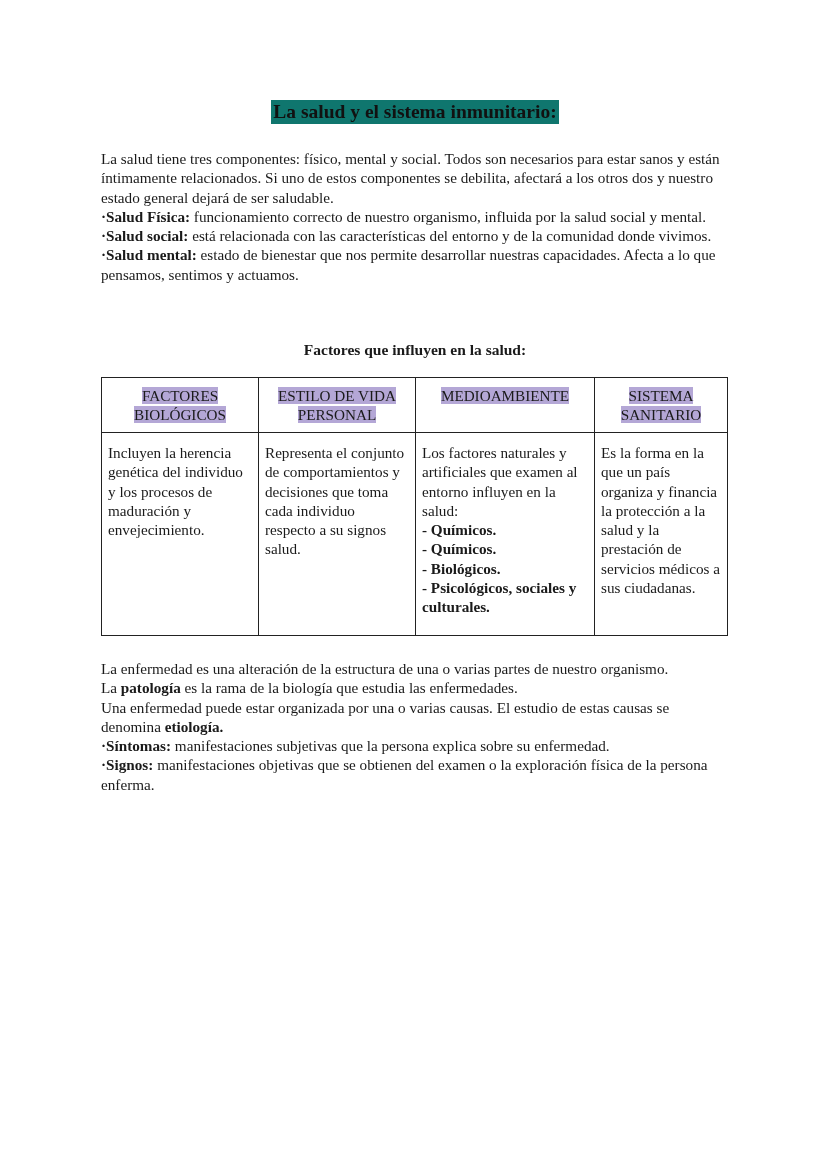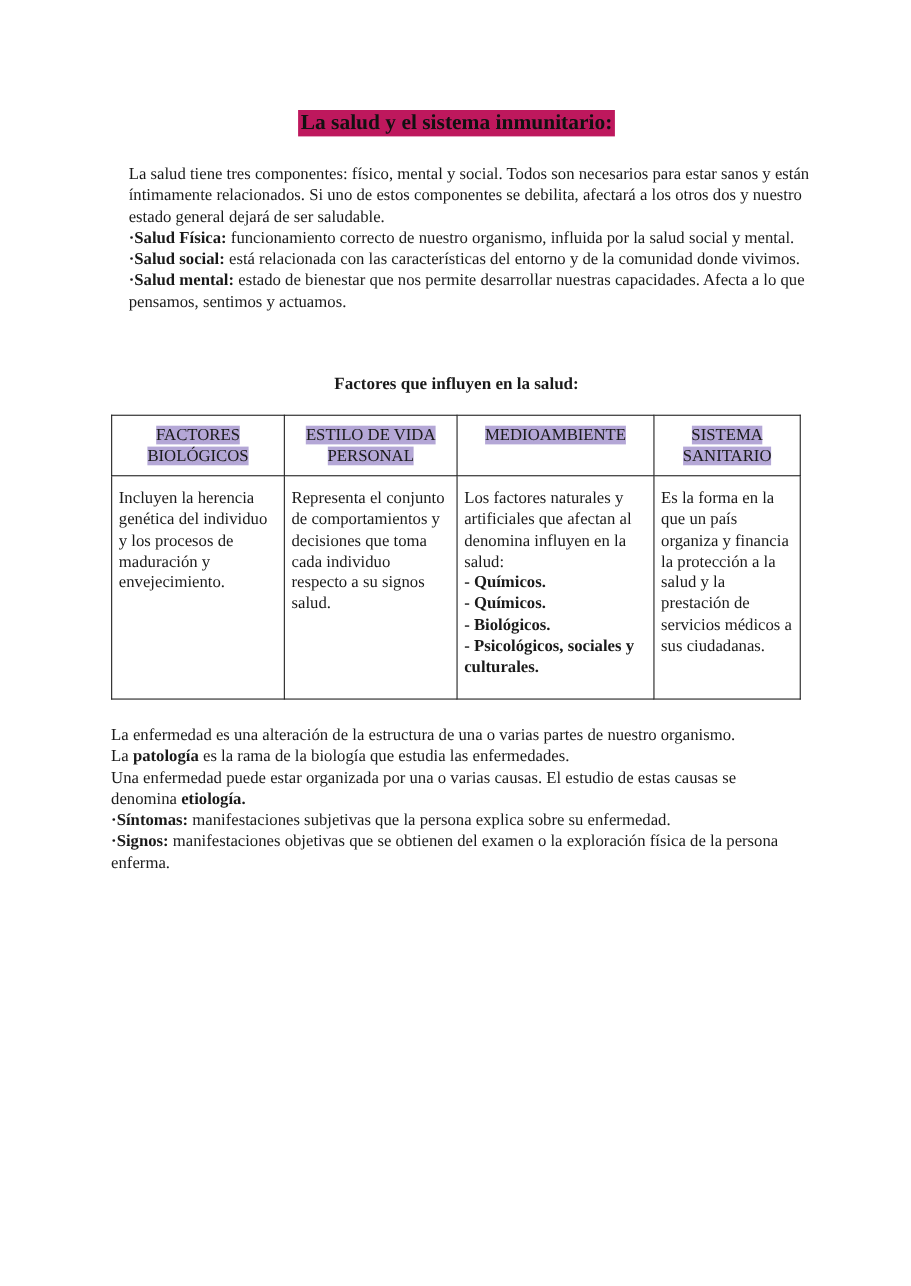--- a/index.html
+++ b/index.html
@@ -4,27 +4,27 @@
   <style>
     html, body { margin: 0; padding: 0; }
     body {
       width: 828px; height: 1169px; background: #ffffff;
       font-family: "Liberation Serif", "DejaVu Serif", serif;
       color: #1a1a1a; position: relative; overflow: hidden;
     }
     .page { position: absolute; left: 101px; top: 0; width: 630px; }
     .title-wrap { position: absolute; top: 100px; left: 0; width: 628px; text-align: center; }
     .title {
-      display: inline-block; background: #be185d; font-weight: bold;
+      display: inline-block; background: #0f766e; font-weight: bold;
       font-size: 19.5px; line-height: 24px; padding: 0 2px; color: #111;
     }
     .p {
       font-size: 15.2px; line-height: 19.3px; margin: 0;
     }
-    .intro { position: absolute; top: 149px; left: 16px; width: 630px; }
+    .intro { position: absolute; top: 149px; left: 0; width: 630px; }
     .subtitle {
       position: absolute; top: 341px; left: 0; width: 628px; text-align: center;
       font-weight: bold; font-size: 15.5px;
     }
     table.factors {
       position: absolute; top: 377px; left: 0; width: 626px;
       border-collapse: collapse; table-layout: fixed;
     }
     table.factors td, table.factors th {
       border: 1.5px solid #222; vertical-align: top;
@@ -66,21 +66,21 @@
         <tr>
       <th><span class="hl">FACTORES BIOLÓGICOS</span></th>
       <th><span class="hl">ESTILO DE VIDA PERSONAL</span></th>
       <th><span class="hl">MEDIOAMBIENTE</span></th>
       <th><span class="hl">SISTEMA SANITARIO</span></th>
     </tr>
     <tr>
       <td>Incluyen la herencia genética del individuo y los procesos de maduración y envejecimiento.</td>
       <td>Representa el conjunto de comportamientos y decisiones que toma cada individuo respecto a su signos salud.</td>
       <td>
-        <div>Los factores naturales y artificiales que afectan al denomina influyen en la salud:</div>
+        <div>Los factores naturales y artificiales que examen al entorno influyen en la salud:</div>
         <div class="b">- Químicos.</div>
         <div class="b">- Químicos.</div>
         <div class="b">- Biológicos.</div>
         <div class="b">- Psicológicos, sociales y culturales.</div>
       </td>
       <td>Es la forma en la que un país organiza y financia la protección a la salud y la prestación de servicios médicos a sus ciudadanas.</td>
     </tr>
   </tbody>
     </table>
 

